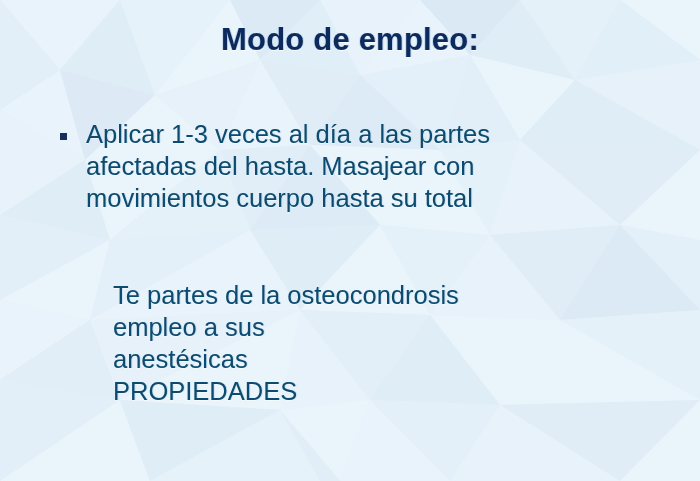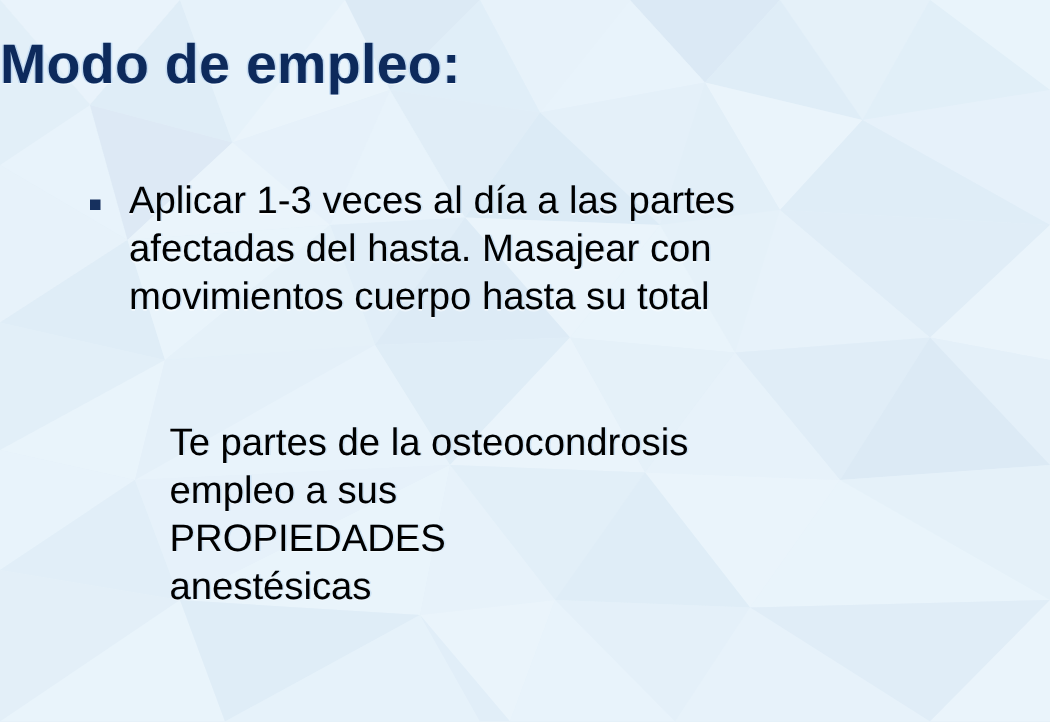--- a/index.html
+++ b/index.html
@@ -36,22 +36,22 @@
     position: absolute;
     inset: 0;
     z-index: 2;
   }
 
   #slide-title {
     position: absolute;
     left: 0;
     top: 22px;
     width: 700px;
-    text-align: left;
-    font-size: 37px;
+    text-align: center;
+    font-size: 31px;
     font-weight: bold;
     letter-spacing: 0.2px;
     color: #0d2a5c;
     text-shadow:
        1px  0   0 rgba(190, 215, 240, 0.95),
       -1px  0   0 rgba(190, 215, 240, 0.80),
        0    1px 0 rgba(255, 255, 255, 0.55),
        1px  1px 0 rgba(255, 255, 255, 0.45);
     white-space: nowrap;
   }
@@ -73,21 +73,21 @@
     left: 4px;
     top: 15px;
     width: 7px;
     height: 7px;
     background: #16305e;
   }
 
   .para {
     font-size: 25.5px;
     line-height: 32px;
-    color: #000000;
+    color: #0c4a6e;
     text-shadow:
        1px 0 0 rgba(198, 222, 243, 0.85),
        0 1px 0 rgba(255, 255, 255, 0.5);
   }
 
   .para .ln {
     display: block;
     white-space: nowrap;
   }
 
@@ -195,18 +195,18 @@
           <span class="ln">Aplicar 1-3 veces al día a las partes</span>
           <span class="ln">afectadas del hasta. Masajear con</span>
           <span class="ln">movimientos cuerpo hasta su total</span>
         </div>
       </div>
     </div>
 
     <div id="para-secondary" class="para">
       <span class="ln">Te partes de la osteocondrosis</span>
       <span class="ln">empleo a sus</span>
+      <span class="ln">anestésicas</span>
       <span class="ln">PROPIEDADES</span>
-      <span class="ln">anestésicas</span>
     </div>
 
   </div>
 </div>
 
 </body></html>

